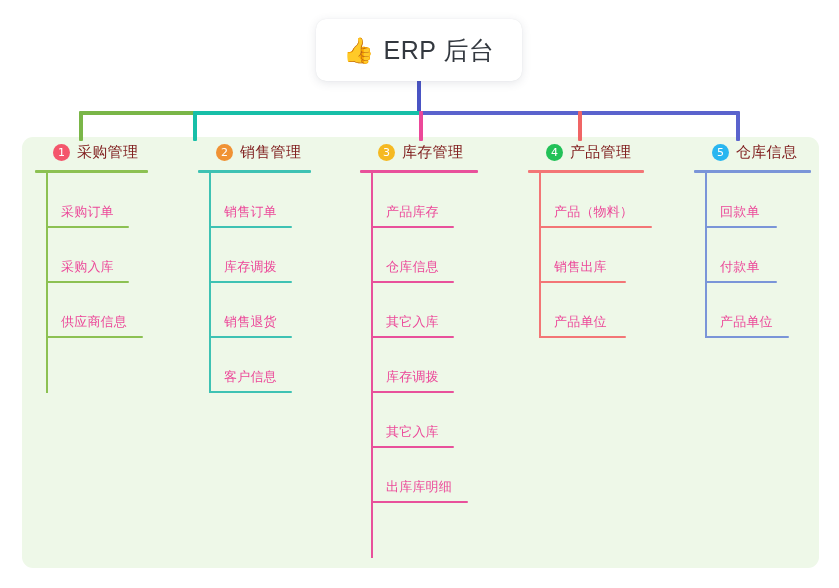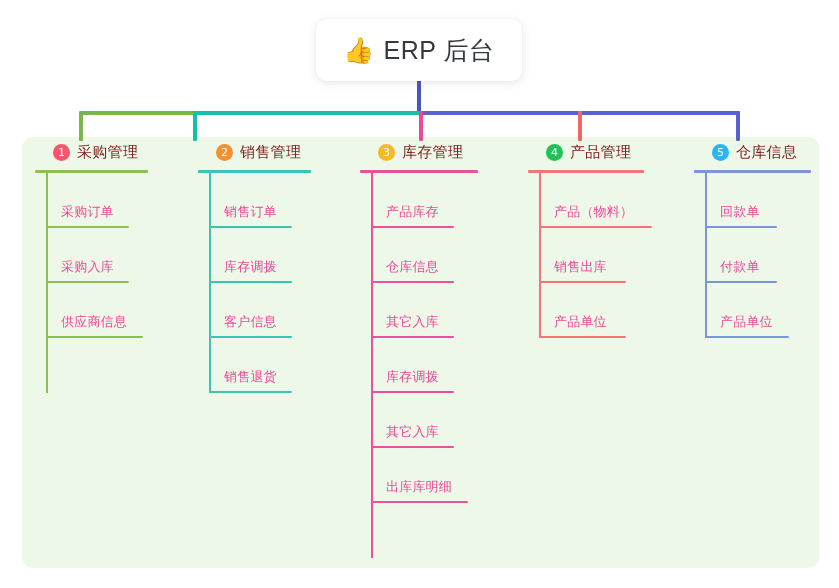--- a/index.html
+++ b/index.html
@@ -201,27 +201,27 @@
         <div class="trunk" style="height: 220px; background: rgb(62, 194, 179);"></div>
         <div class="item">
           <span class="item-label">销售订单</span>
           <div class="item-rule" style="width: 83px; background: rgb(62, 194, 179);"></div>
         </div>
         <div class="item">
           <span class="item-label">库存调拨</span>
           <div class="item-rule" style="width: 83px; background: rgb(62, 194, 179);"></div>
         </div>
         <div class="item">
+          <span class="item-label">销售退货</span>
+          <div class="item-rule" style="width: 83px; background: rgb(62, 194, 179);"></div>
+        </div>
+        <div class="item">
           <span class="item-label">客户信息</span>
           <div class="item-rule" style="width: 83px; background: rgb(62, 194, 179);"></div>
         </div>
-        <div class="item">
-          <span class="item-label">销售退货</span>
-          <div class="item-rule" style="width: 83px; background: rgb(62, 194, 179);"></div>
-        </div>
       </div>
     </div>
     <div class="column" style="left: 360px; width: 160px;">
       <div class="col-head">
         <span class="badge" style="background: rgb(245, 185, 33);">3</span>
         <span class="col-title">库存管理</span>
       </div>
       <div class="head-rule" style="width: 118px; background: rgb(232, 81, 155);"></div>
       <div class="items">
         <div class="trunk" style="height: 385px; background: rgb(232, 81, 155);"></div>

